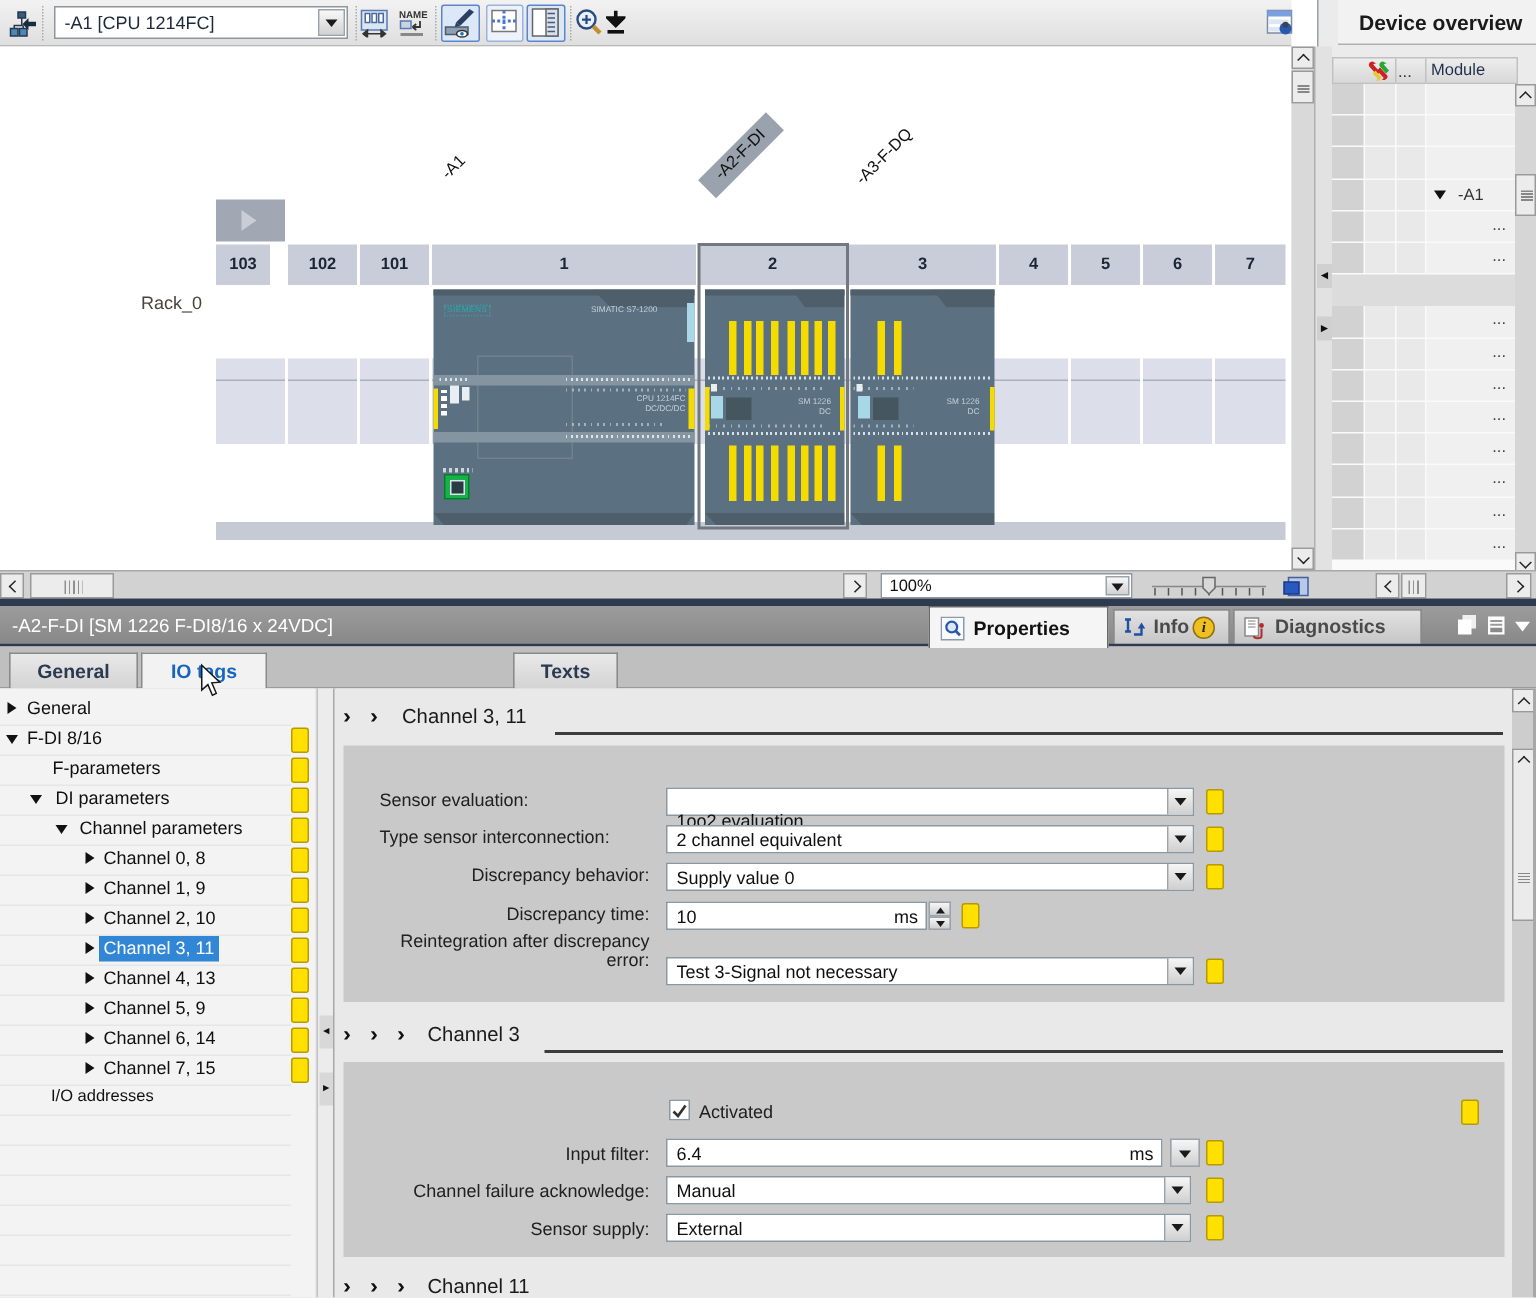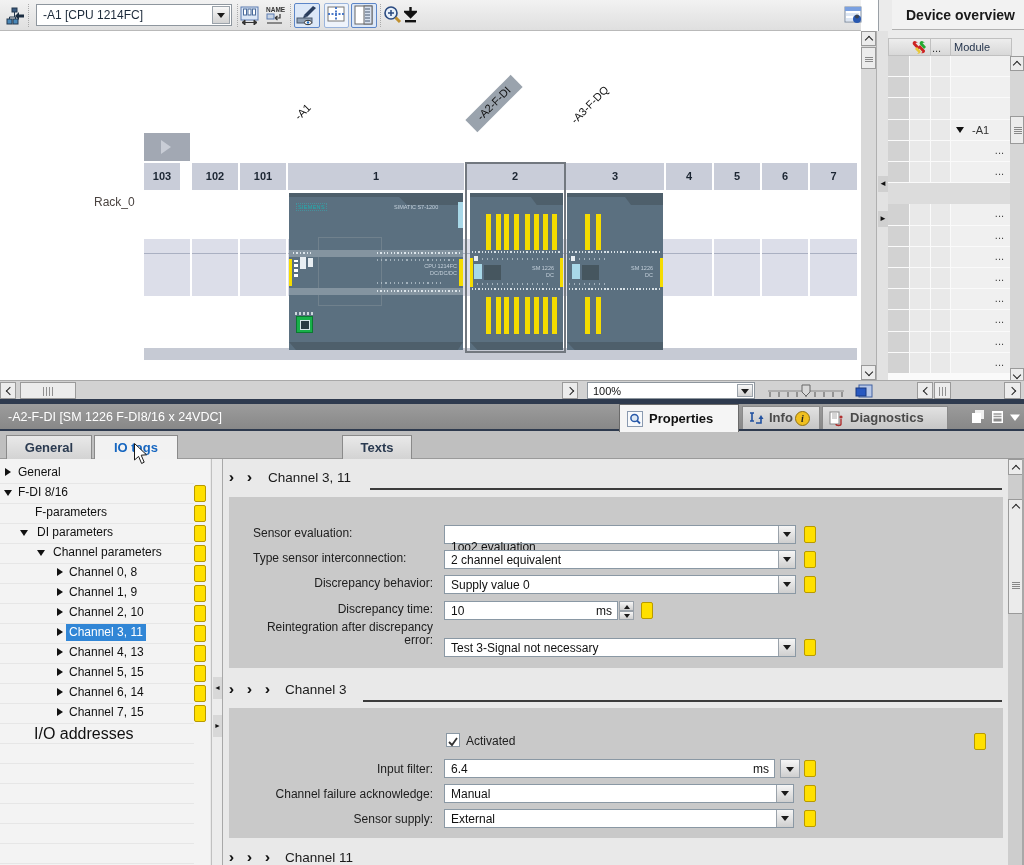--- a/index.html
+++ b/index.html
@@ -484,29 +484,29 @@
       <div class="abs" style="left:57px;top:149px;width:0;height:0;border-top:4.5px solid transparent;border-bottom:4.5px solid transparent;border-left:6px solid #111;"></div>
       <div class="abs" style="left:69px;top:146px;font-size:12px;color:#101010;">Channel 2, 10</div>
       <div class="abs" style="left:194px;top:146px;width:12px;height:17px;background:#ffe000;border:1px solid #b89a00;border-radius:2px;"></div>
       <div class="abs" style="left:57px;top:169px;width:0;height:0;border-top:4.5px solid transparent;border-bottom:4.5px solid transparent;border-left:6px solid #111;"></div>
       <div class="abs" style="left:66px;top:165px;height:17px;background:#3186d6;color:#fff;font-size:12px;padding:1px 3px 0 3px;">Channel 3, 11</div>
       <div class="abs" style="left:194px;top:166px;width:12px;height:17px;background:#ffe000;border:1px solid #b89a00;border-radius:2px;"></div>
       <div class="abs" style="left:57px;top:189px;width:0;height:0;border-top:4.5px solid transparent;border-bottom:4.5px solid transparent;border-left:6px solid #111;"></div>
       <div class="abs" style="left:69px;top:186px;font-size:12px;color:#101010;">Channel 4, 13</div>
       <div class="abs" style="left:194px;top:186px;width:12px;height:17px;background:#ffe000;border:1px solid #b89a00;border-radius:2px;"></div>
       <div class="abs" style="left:57px;top:209px;width:0;height:0;border-top:4.5px solid transparent;border-bottom:4.5px solid transparent;border-left:6px solid #111;"></div>
-      <div class="abs" style="left:69px;top:206px;font-size:12px;color:#101010;">Channel 5, 15</div>
+      <div class="abs" style="left:69px;top:206px;font-size:12px;color:#101010;">Channel 5, 9</div>
       <div class="abs" style="left:194px;top:206px;width:12px;height:17px;background:#ffe000;border:1px solid #b89a00;border-radius:2px;"></div>
       <div class="abs" style="left:57px;top:229px;width:0;height:0;border-top:4.5px solid transparent;border-bottom:4.5px solid transparent;border-left:6px solid #111;"></div>
       <div class="abs" style="left:69px;top:226px;font-size:12px;color:#101010;">Channel 6, 14</div>
       <div class="abs" style="left:194px;top:226px;width:12px;height:17px;background:#ffe000;border:1px solid #b89a00;border-radius:2px;"></div>
       <div class="abs" style="left:57px;top:249px;width:0;height:0;border-top:4.5px solid transparent;border-bottom:4.5px solid transparent;border-left:6px solid #111;"></div>
       <div class="abs" style="left:69px;top:246px;font-size:12px;color:#101010;">Channel 7, 15</div>
       <div class="abs" style="left:194px;top:246px;width:12px;height:17px;background:#ffe000;border:1px solid #b89a00;border-radius:2px;"></div>
-      <div class="abs" style="left:34px;top:266px;font-size:16px;color:#101010;">I/O addresses</div>
+      <div class="abs" style="left:34px;top:266px;font-size:11px;color:#101010;">I/O addresses</div>
     </div>
   <div class="abs" style="left:211px;top:0;width:12px;height:406px;background:#ececec;border-left:1px solid #c0c0c0;border-right:1px solid #a8a8a8;">
     <div class="abs" style="left:1px;top:218px;width:9px;height:22px;background:#d8d8d8;font-size:7px;line-height:22px;text-align:center;color:#111;">◄</div>
     <div class="abs" style="left:1px;top:256px;width:9px;height:22px;background:#d8d8d8;font-size:7px;line-height:22px;text-align:center;color:#111;">►</div>
   </div>
   <div class="abs" id="form" style="left:224px;top:0;width:783px;height:406px;background:#e9e9e9;">
       <div class="abs" style="left:5px;top:10px;font-size:14px;font-weight:bold;color:#111;transform:scale(1.15,1.0);">›</div>
       <div class="abs" style="left:23px;top:10px;font-size:14px;font-weight:bold;color:#111;transform:scale(1.15,1.0);">›</div>
       <div class="abs" style="left:44px;top:11px;font-size:13.5px;color:#1a1a1a;">Channel 3, 11</div>
       <div class="abs" style="left:146px;top:29px;width:632px;height:2px;background:#3c3c3c;"></div>

